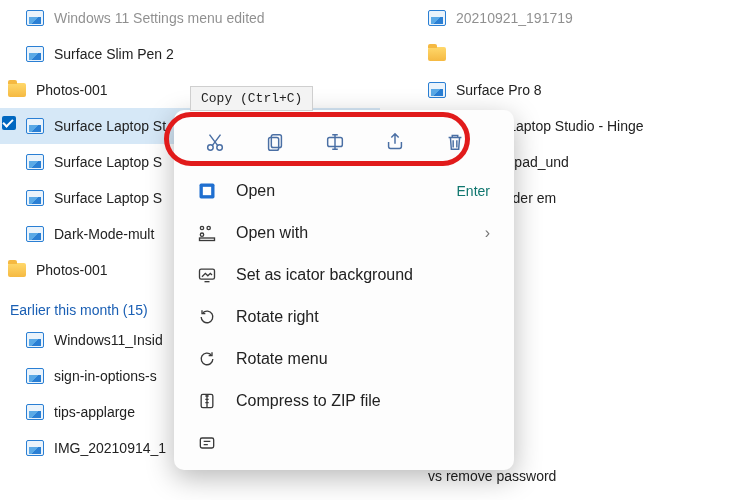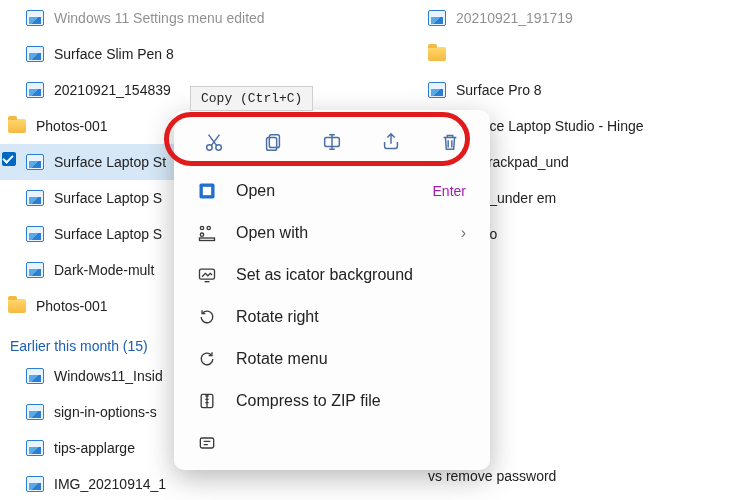--- a/index.html
+++ b/index.html
@@ -50,21 +50,21 @@
   .ico { width: 18px; height: 18px; flex: none; display:flex; align-items:center; justify-content:center;}
   .folder-ico { width:18px; height:14px; background: linear-gradient(#ffd86b,#f5b942); border-radius:2px; position:relative;}
   .folder-ico::before { content:""; position:absolute; left:0; top:-3px; width:9px; height:4px; background:#f5b942; border-radius:2px 2px 0 0;}
   .img-ico { width:18px; height:16px; border:1.5px solid #2a7fd4; background:#eaf3fb; border-radius:2px; position:relative;}
   .img-ico::after { content:""; position:absolute; left:2px; bottom:1px; width:12px; height:7px; background:linear-gradient(135deg,#5aa9e6 50%,#2a7fd4 50%);}
   .group-header { color:#1a5fb4; font-size:14px; padding:14px 0 4px 10px;}
   
   .context {
     position:absolute;
     left:174px; top:110px;
-    width:316px;
+    width:340px;
     background:#fdfdfd;
     border-radius:10px;
     box-shadow:0 8px 28px rgba(0,0,0,.28);
     padding:10px 0 6px 0;
     z-index:50;
   }
   .tooltip {
     position:absolute; left:190px; top:86px;
     background:#f3f3f3; border:1px solid #cfcfcf;
     padding:4px 10px; font-size:13px;
@@ -90,46 +90,40 @@
     pointer-events:none;
   }
   .menu-item {
     display:flex; align-items:center; gap:18px;
     padding:10px 24px 10px 22px;
     font-size:16px; color:#222;
   }
   .menu-item .mi-ico { width:22px; height:22px; flex:none; display:flex; align-items:center; justify-content:center;}
   .menu-item .mi-ico svg { stroke:#3a3a3a; fill:none; stroke-width:1.6;}
   .menu-item.open .mi-ico svg { stroke:#1f6fd0; fill:#1f6fd0;}
-  .hint { margin-left:auto; color:#a21caf; font-size:14px;}
+  .hint { margin-left:auto; color:#0f766e; font-size:14px;}
   .chev { margin-left:auto; color:#777; font-size:16px;}
   .right-col .row { padding-left:48px;}
 </style>
 </head>
 <body>
 
 <div class="cols">
   <div class="col left" id="left-col">
       <div class="row">
       <span class="ico">
           <span class="img-ico"></span>
         </span>
       <span style="opacity:.5">Windows 11 Settings menu edited</span>
     </div>
       <div class="row">
       <span class="ico">
           <span class="img-ico"></span>
         </span>
-      <span>Surface Slim Pen 8</span>
-    </div>
-      <div class="row">
-      <span class="ico">
-          <span class="img-ico"></span>
-        </span>
-      <span>20210921_154839</span>
+      <span>Surface Slim Pen 2</span>
     </div>
       <div class="row folder">
       <span class="ico">
           <span class="folder-ico"></span>
         </span>
       <span>Photos-001</span>
     </div>
       <div class="row selected">
       <span class="ico">
           <span class="img-ico"></span>

